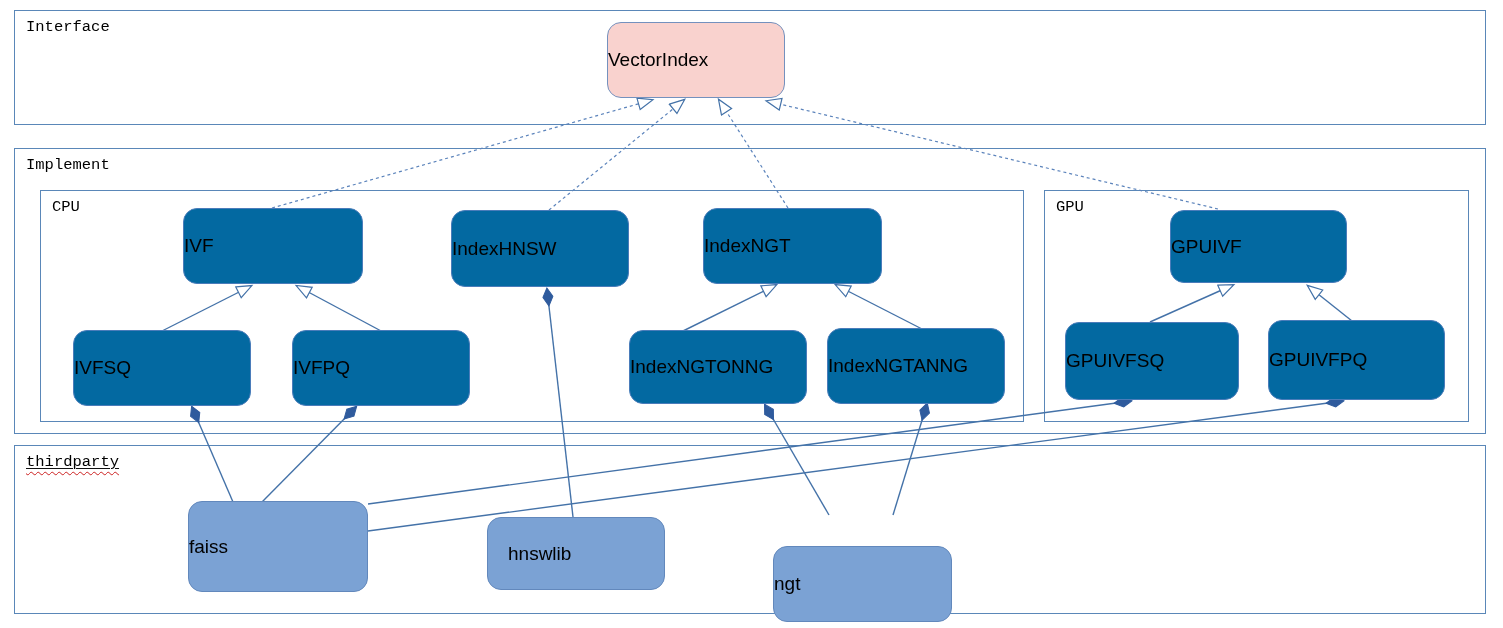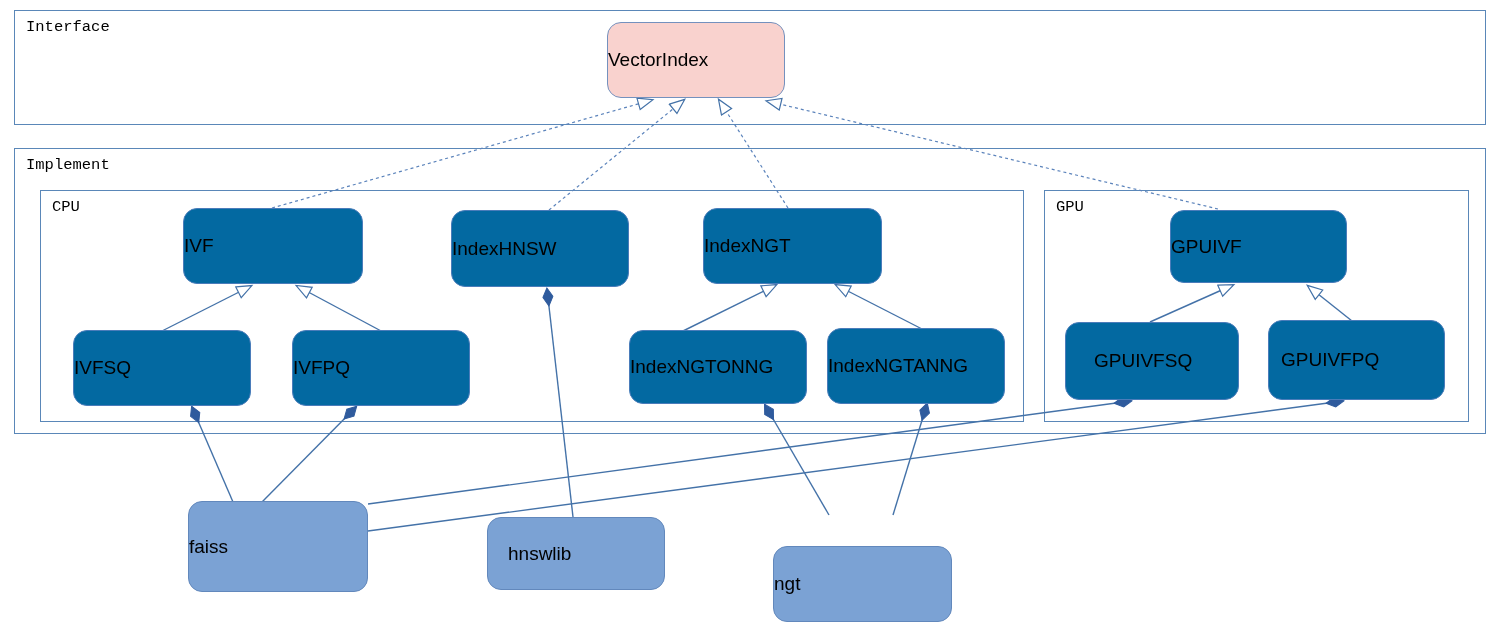--- a/index.html
+++ b/index.html
@@ -77,20 +77,23 @@
   </div>
 
   <div class="container" style="left:40px;top:190px;width:984px;height:232px;">
     <span class="container-label">CPU</span>
   </div>
 
   <div class="container" style="left:1044px;top:190px;width:425px;height:232px;">
     <span class="container-label">GPU</span>
   </div>
 
+  <div class="container" style="left:14px;top:445px;width:1472px;height:169px;">
+    <span class="container-label squiggle"><span class="plain-underline">thirdparty</span></span>
+  </div>
 
   <svg id="edges" width="1503" height="628" viewBox="0 0 1503 628">
     <defs>
       <marker id="tri" markerWidth="20" markerHeight="16" refX="15" refY="7" orient="auto" markerUnits="userSpaceOnUse">
         <path d="M1,1 L16,7 L1,13 Z" fill="#ffffff" stroke="#4472a8" stroke-width="1.2"></path>
       </marker>
       <marker id="dia" markerWidth="22" markerHeight="14" refX="18" refY="6.5" orient="auto" markerUnits="userSpaceOnUse">
         <path d="M1,6.5 L10,1.5 L19,6.5 L10,11.5 Z" fill="#2f5b9d" stroke="#2f5b9d" stroke-width="1"></path>
       </marker>
     </defs>
@@ -145,25 +148,25 @@
   </div>
 
   <div class="node green" style="left:827px;top:328px;width:178px;height:76px;">
     <span>IndexNGTANNG</span>
   </div>
 
   <div class="node green" style="left:1170px;top:210px;width:177px;height:73px;">
     <span>GPUIVF</span>
   </div>
 
-  <div class="node green" style="left:1065px;top:322px;width:174px;height:78px;padding-left:28px;">
+  <div class="node green" style="left:1065px;top:322px;width:174px;height:78px;">
     <span>GPUIVFSQ</span>
   </div>
 
-  <div class="node green" style="left:1268px;top:320px;width:177px;height:80px;padding-left:12px;">
+  <div class="node green" style="left:1268px;top:320px;width:177px;height:80px;">
     <span>GPUIVFPQ</span>
   </div>
 
   <div class="node blue" style="left:188px;top:501px;width:180px;height:91px;">
     <span>faiss</span>
   </div>
 
   <div class="node blue" style="left:487px;top:517px;width:178px;height:73px;padding-left:20px;">
     <span>hnswlib</span>
   </div>

